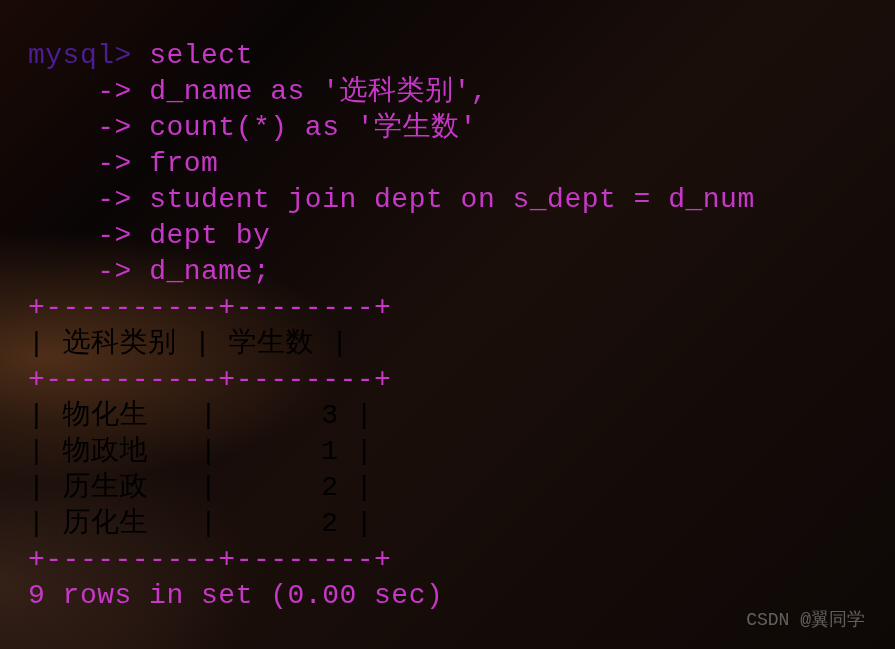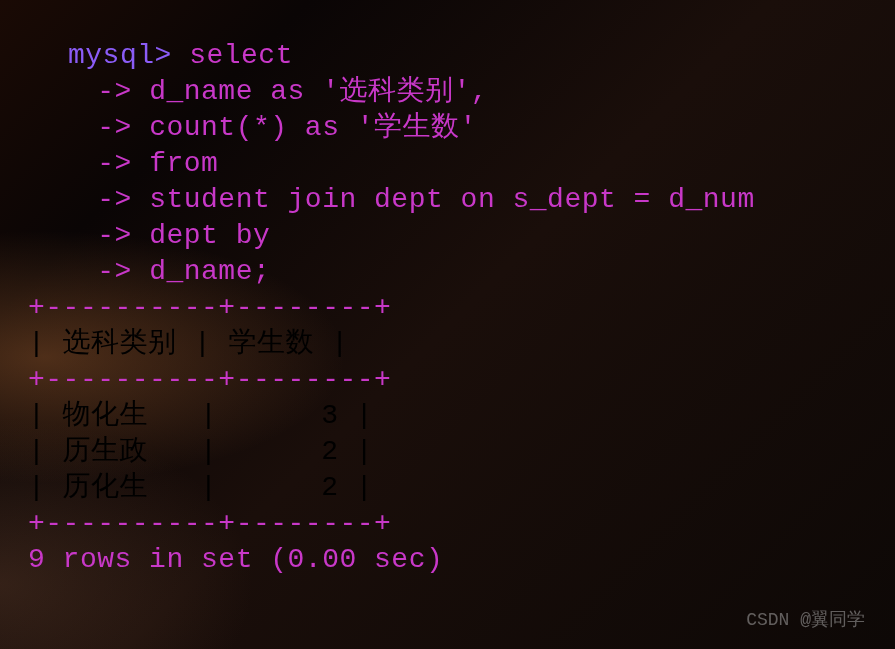--- a/index.html
+++ b/index.html
@@ -30,22 +30,21 @@
       font-size: 28px;
       line-height: 36px;
       font-weight: normal;
       letter-spacing: 0.5px;
     }
     .query-line {
       white-space: pre;
       color: #c838c8;
     }
     .prompt {
-      color: #8b5cf6;
-      margin-left: 40px;
+      color: #4c1d95;
     }
     .arrow {
       color: #c838c8;
     }
     .sql {
       color: #c838c8;
     }
     .table-sep {
       color: #c838c8;
       white-space: pre;
@@ -80,19 +79,20 @@
   <div class="query-line"><span class="arrow">    -&gt; </span><span class="sql">d_name as '选科类别',</span></div>
   <div class="query-line"><span class="arrow">    -&gt; </span><span class="sql">count(*) as '学生数'</span></div>
   <div class="query-line"><span class="arrow">    -&gt; </span><span class="sql">from</span></div>
   <div class="query-line"><span class="arrow">    -&gt; </span><span class="sql">student join dept on s_dept = d_num</span></div>
   <div class="query-line"><span class="arrow">    -&gt; </span><span class="sql">dept by</span></div>
   <div class="query-line"><span class="arrow">    -&gt; </span><span class="sql">d_name;</span></div>
   <div class="table-sep">+----------+--------+</div>
   <div class="table-row">| 选科类别 | 学生数 |</div>
   <div class="table-sep">+----------+--------+</div>
   <div class="table-row">| <span>物化生</span>   |      <span>3</span> |</div>
+  <div class="table-row">| <span>物政地</span>   |      <span>1</span> |</div>
   <div class="table-row">| <span>历生政</span>   |      <span>2</span> |</div>
   <div class="table-row">| <span>历化生</span>   |      <span>2</span> |</div>
   <div class="table-sep">+----------+--------+</div>
   <div class="status">9 rows in set (0.00 sec)</div>
 </div>
 
 <div class="watermark">CSDN @翼同学</div>
 
 </body></html>

